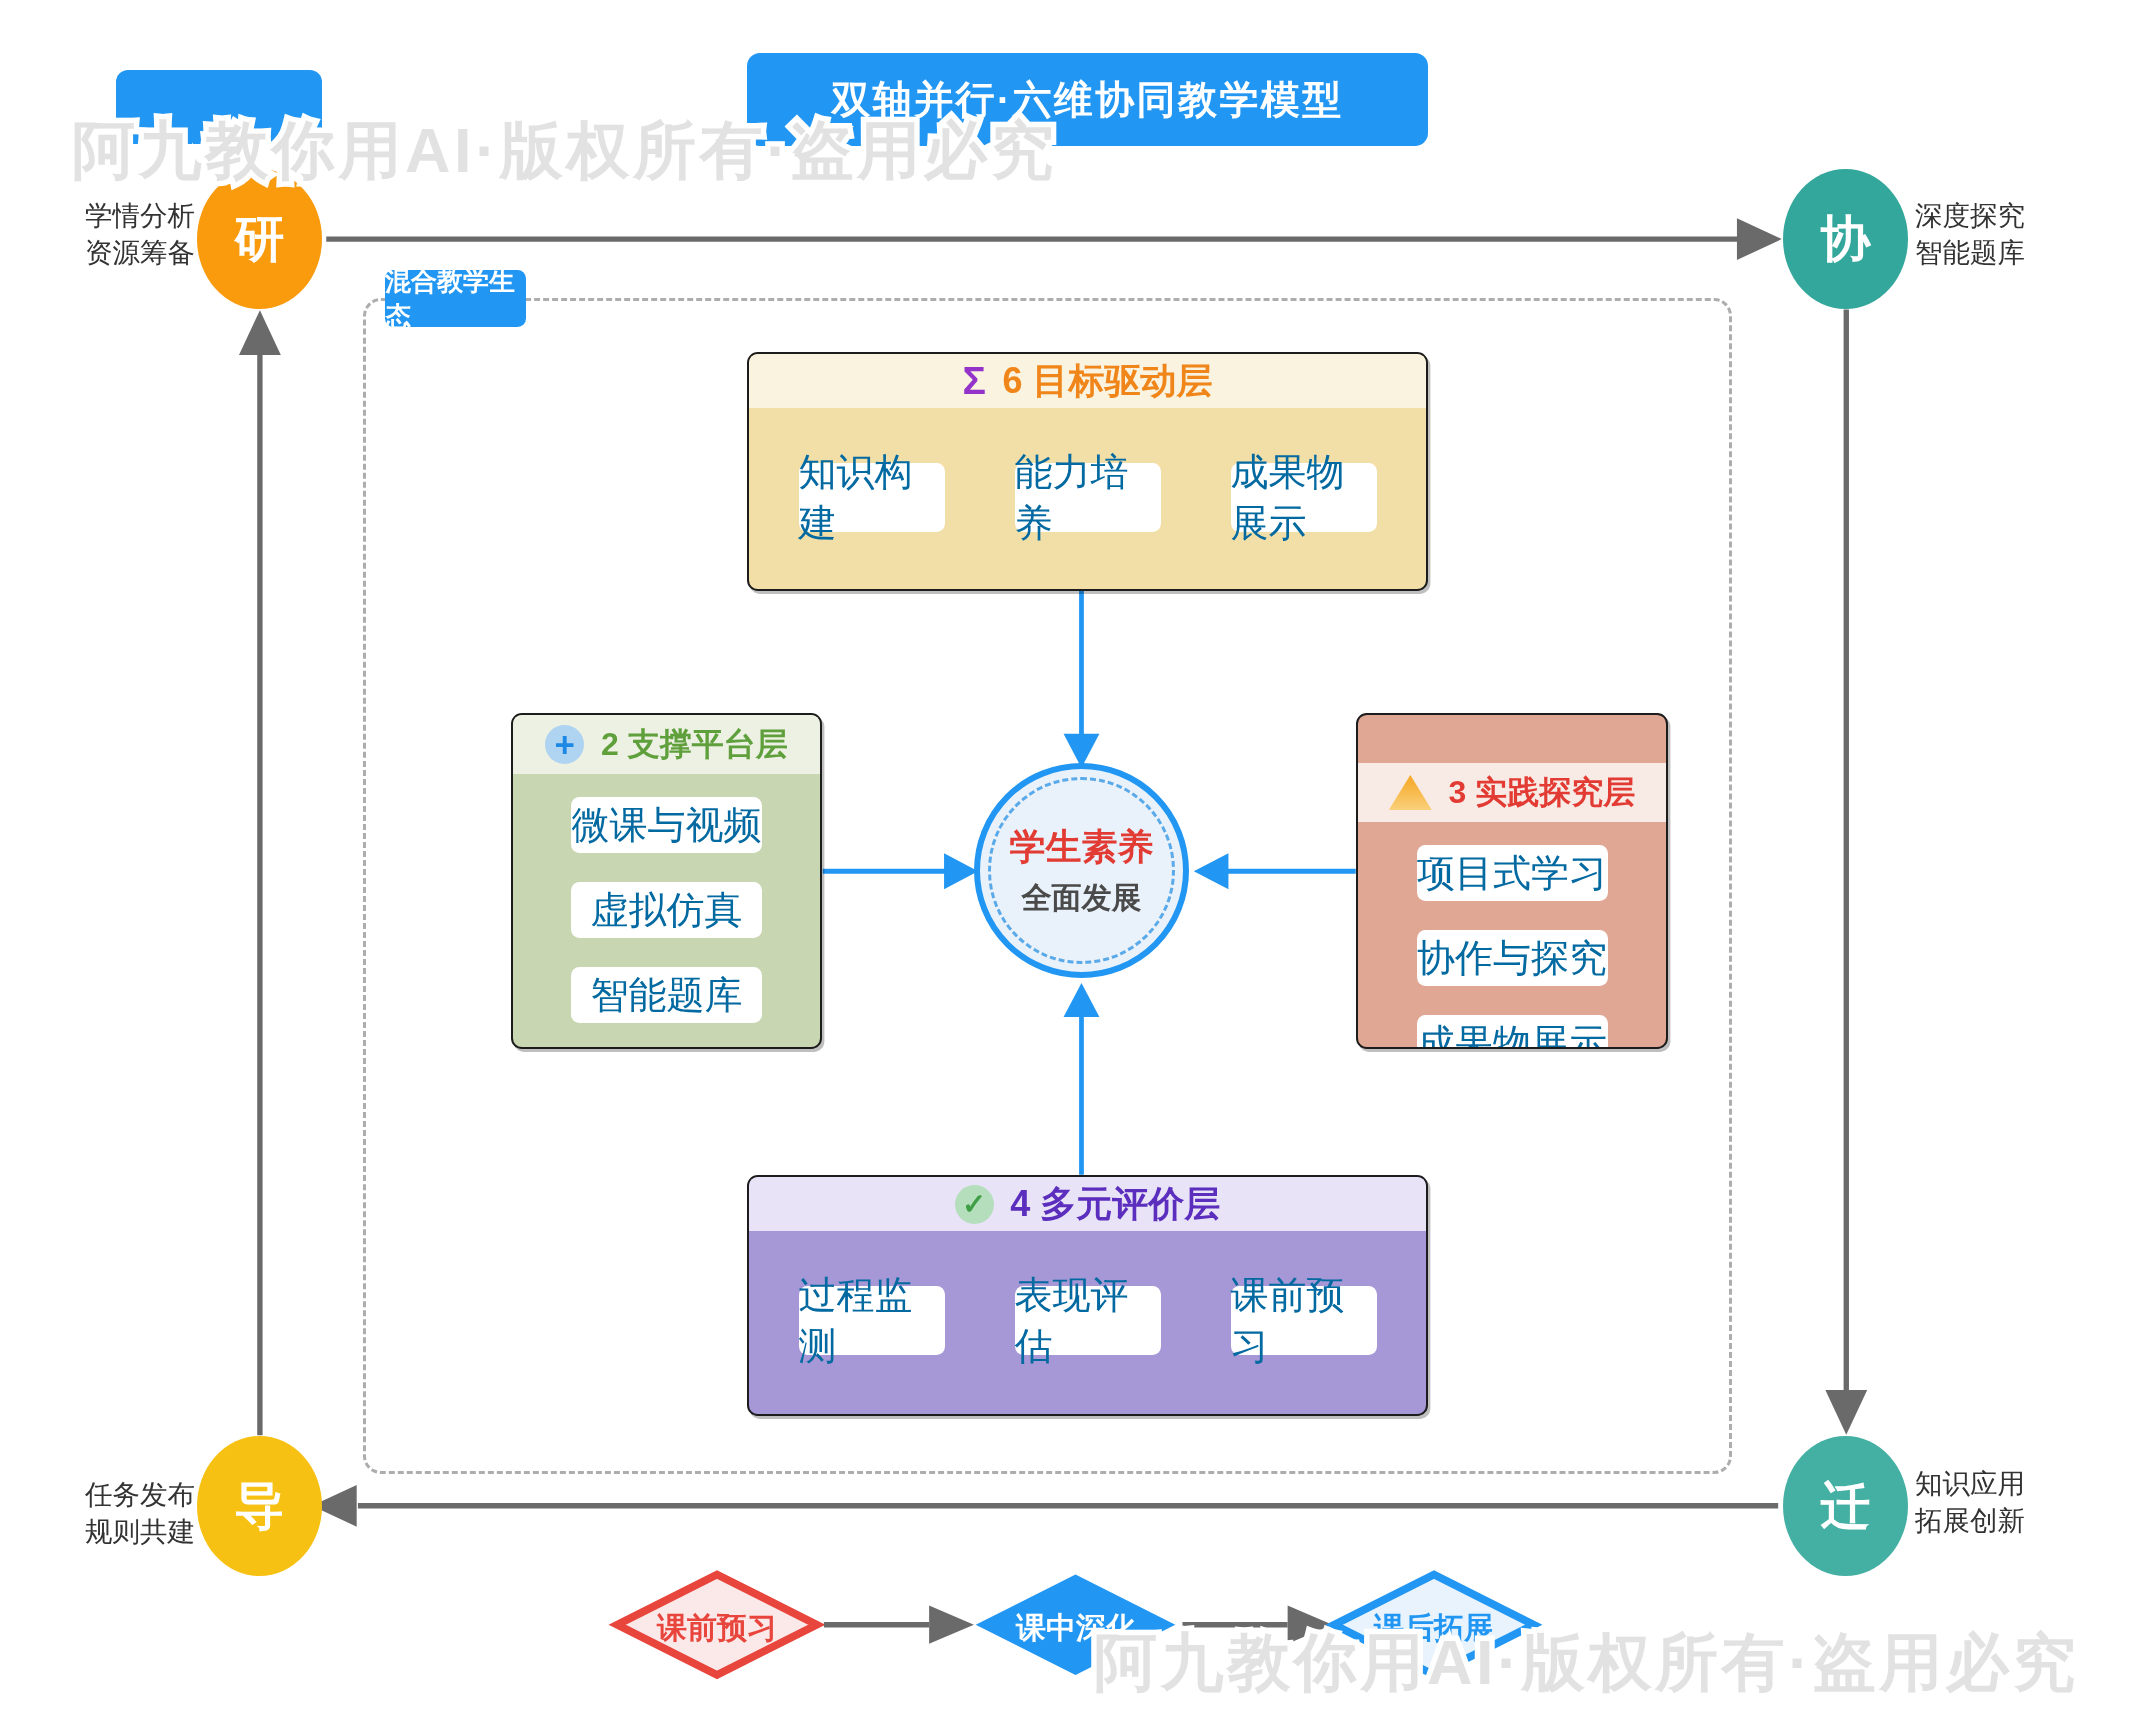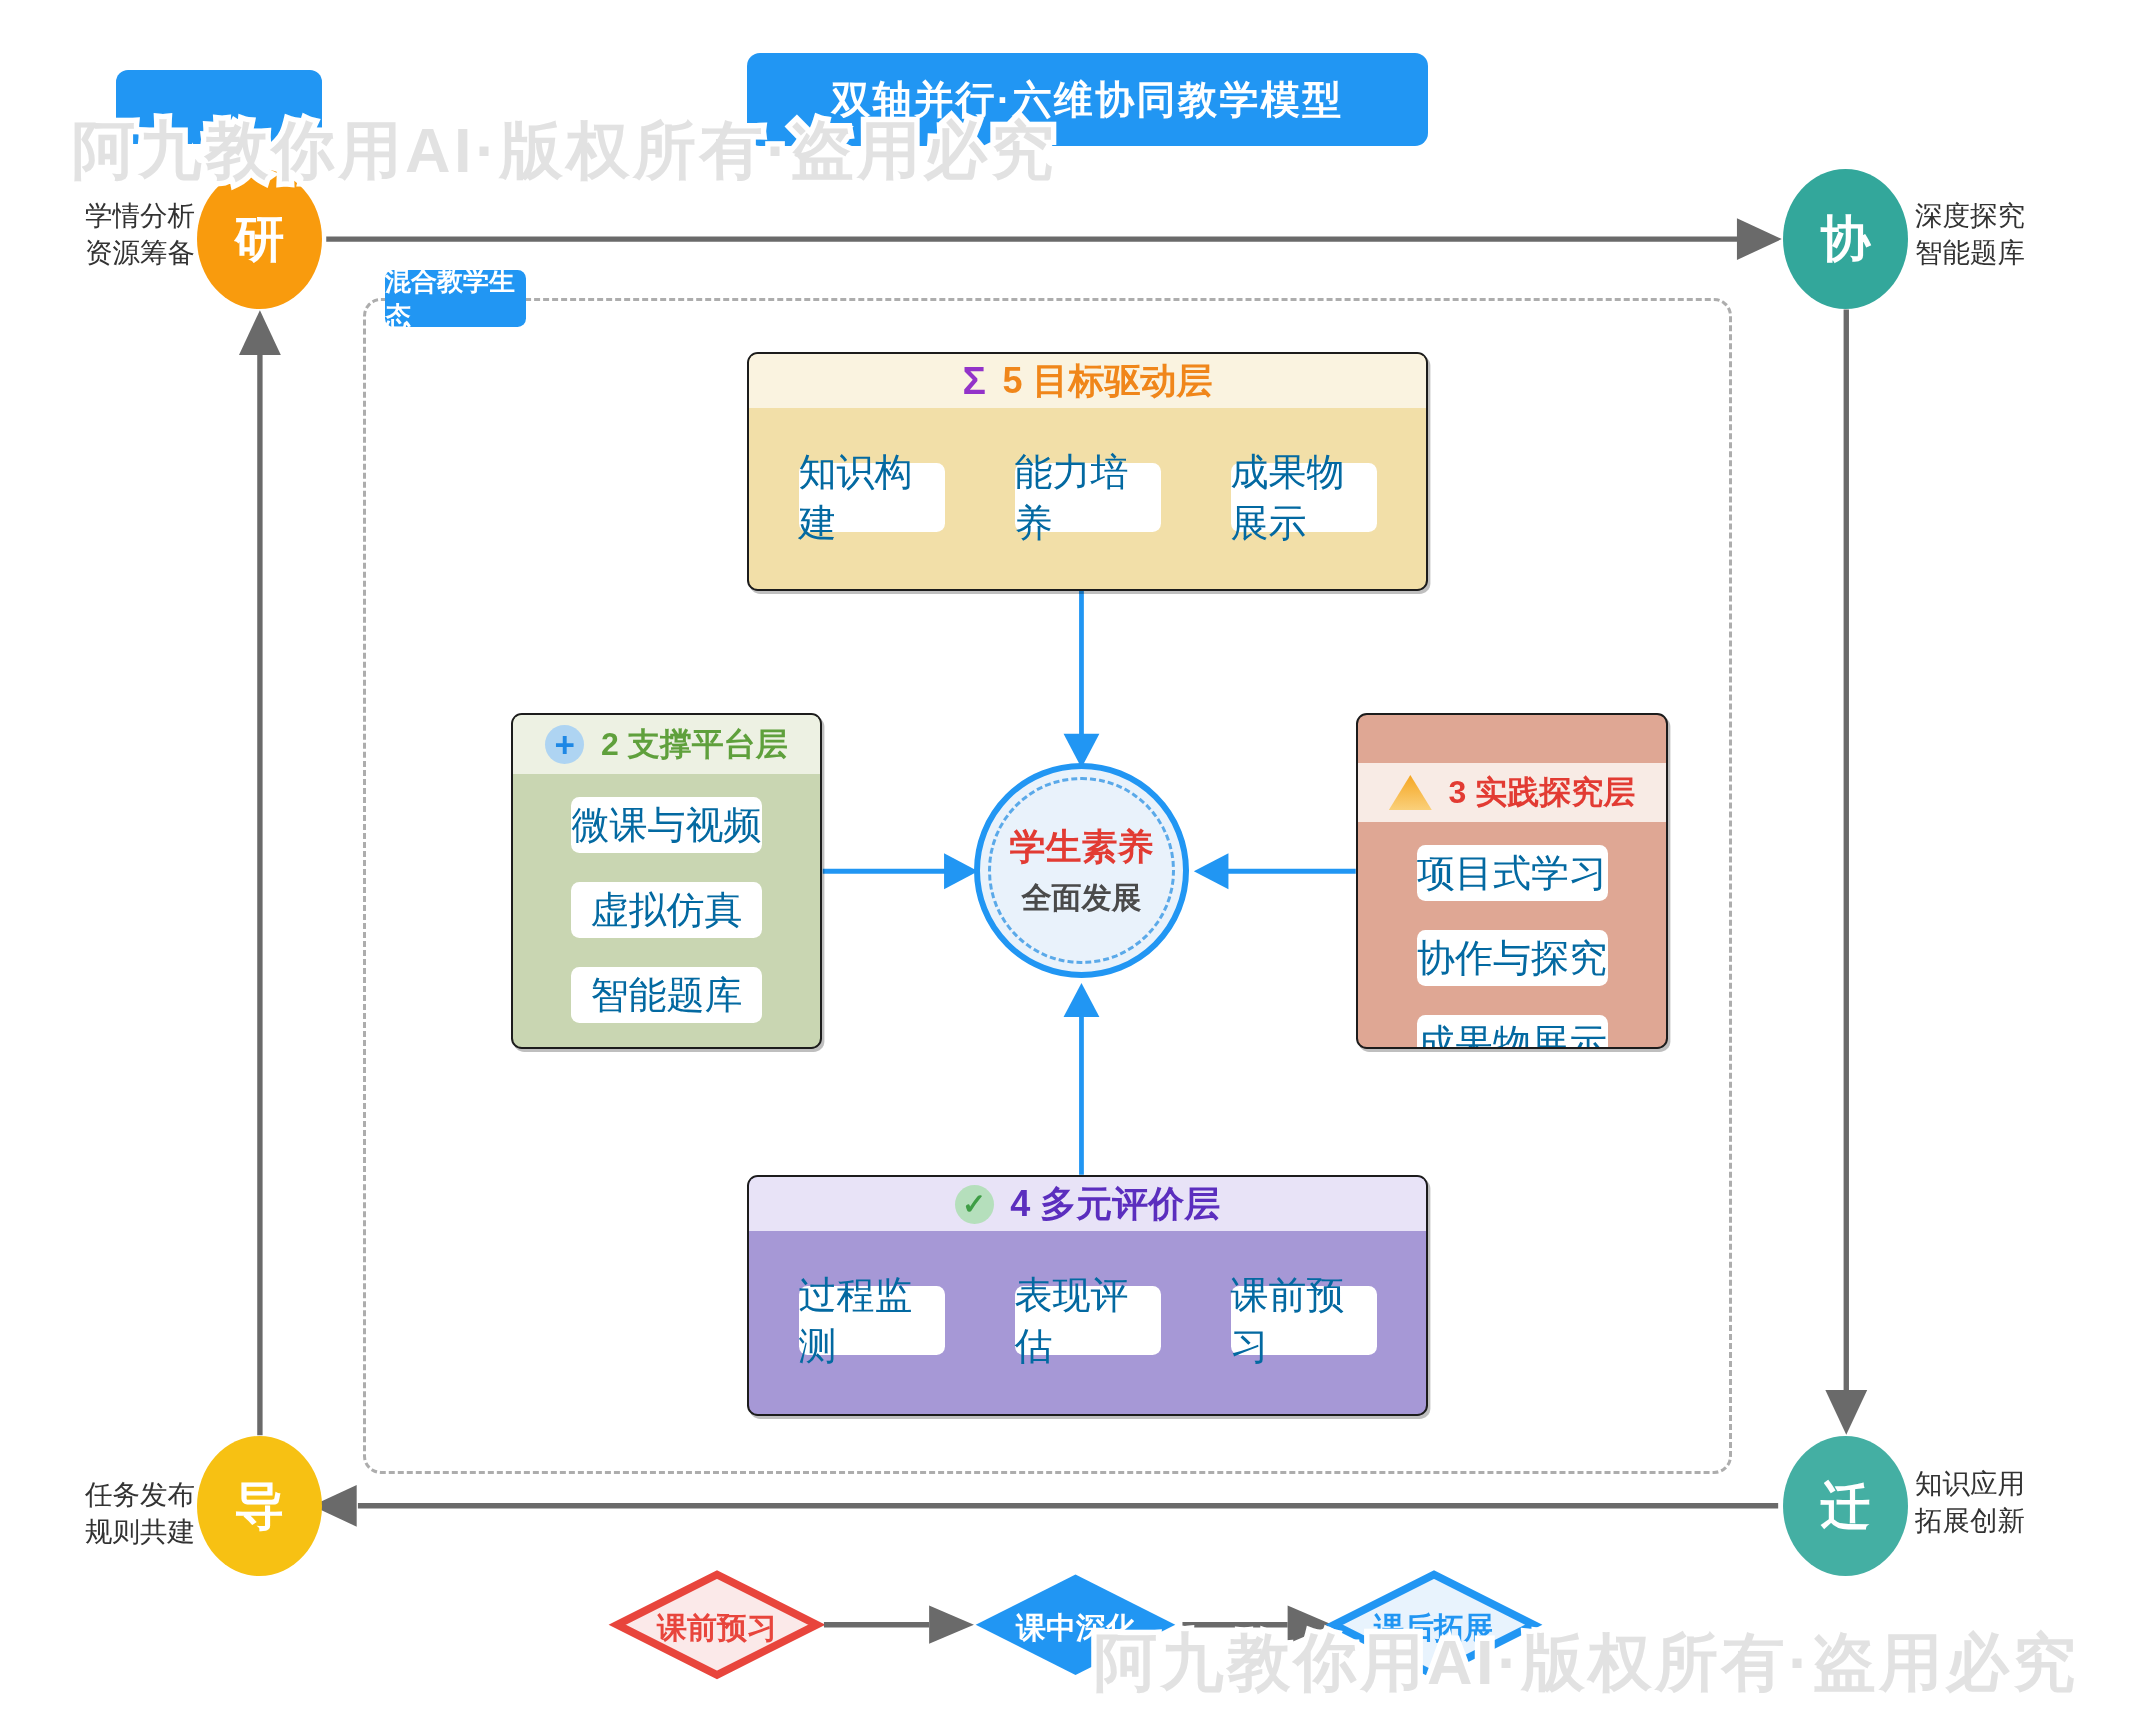--- a/index.html
+++ b/index.html
@@ -181,21 +181,21 @@
     <div>知识应用</div>
     <div>拓展创新</div>
   </div>
 
   <div class="eco-box"></div>
   <div class="badge eco-badge">混合教学生态</div>
 
   <div class="layer layer-goal">
     <div class="layer-header">
       <span class="sigma-icon">Σ</span>
-      <span>5 目标驱动层</span>
+      <span>6 目标驱动层</span>
     </div>
     <div class="chip-row">
       <div class="chip">知识构建</div>
       <div class="chip">能力培养</div>
       <div class="chip">成果物展示</div>
     </div>
   </div>
 
   <div class="layer layer-platform">
     <div class="layer-header">

